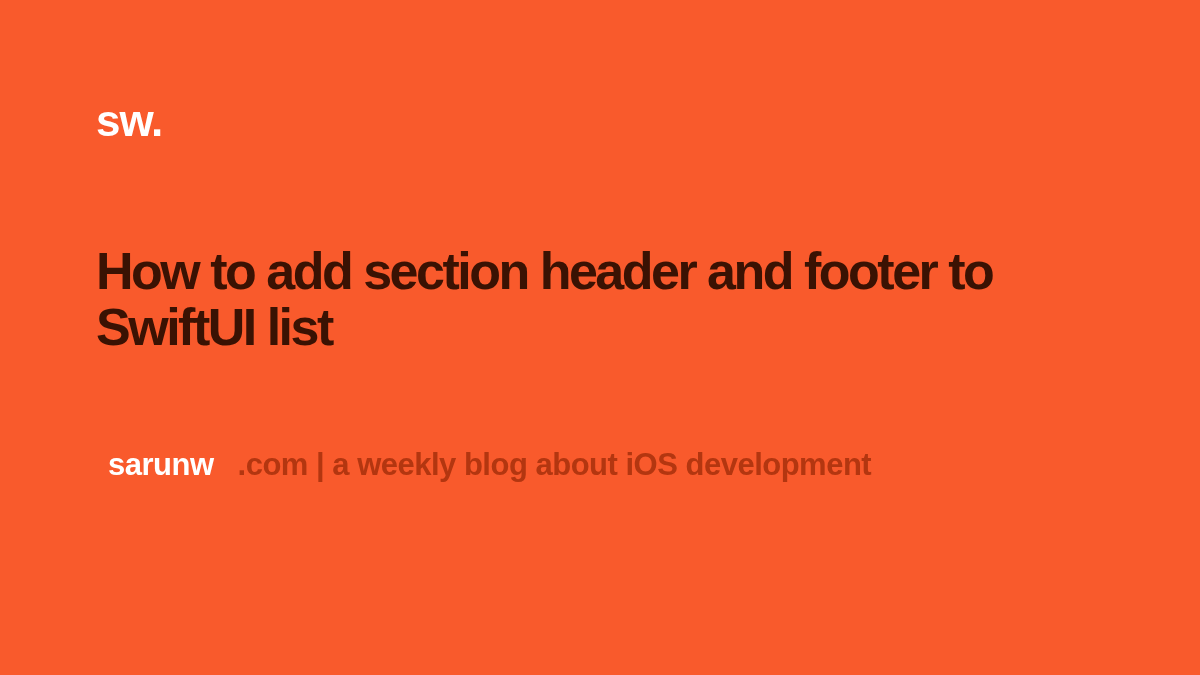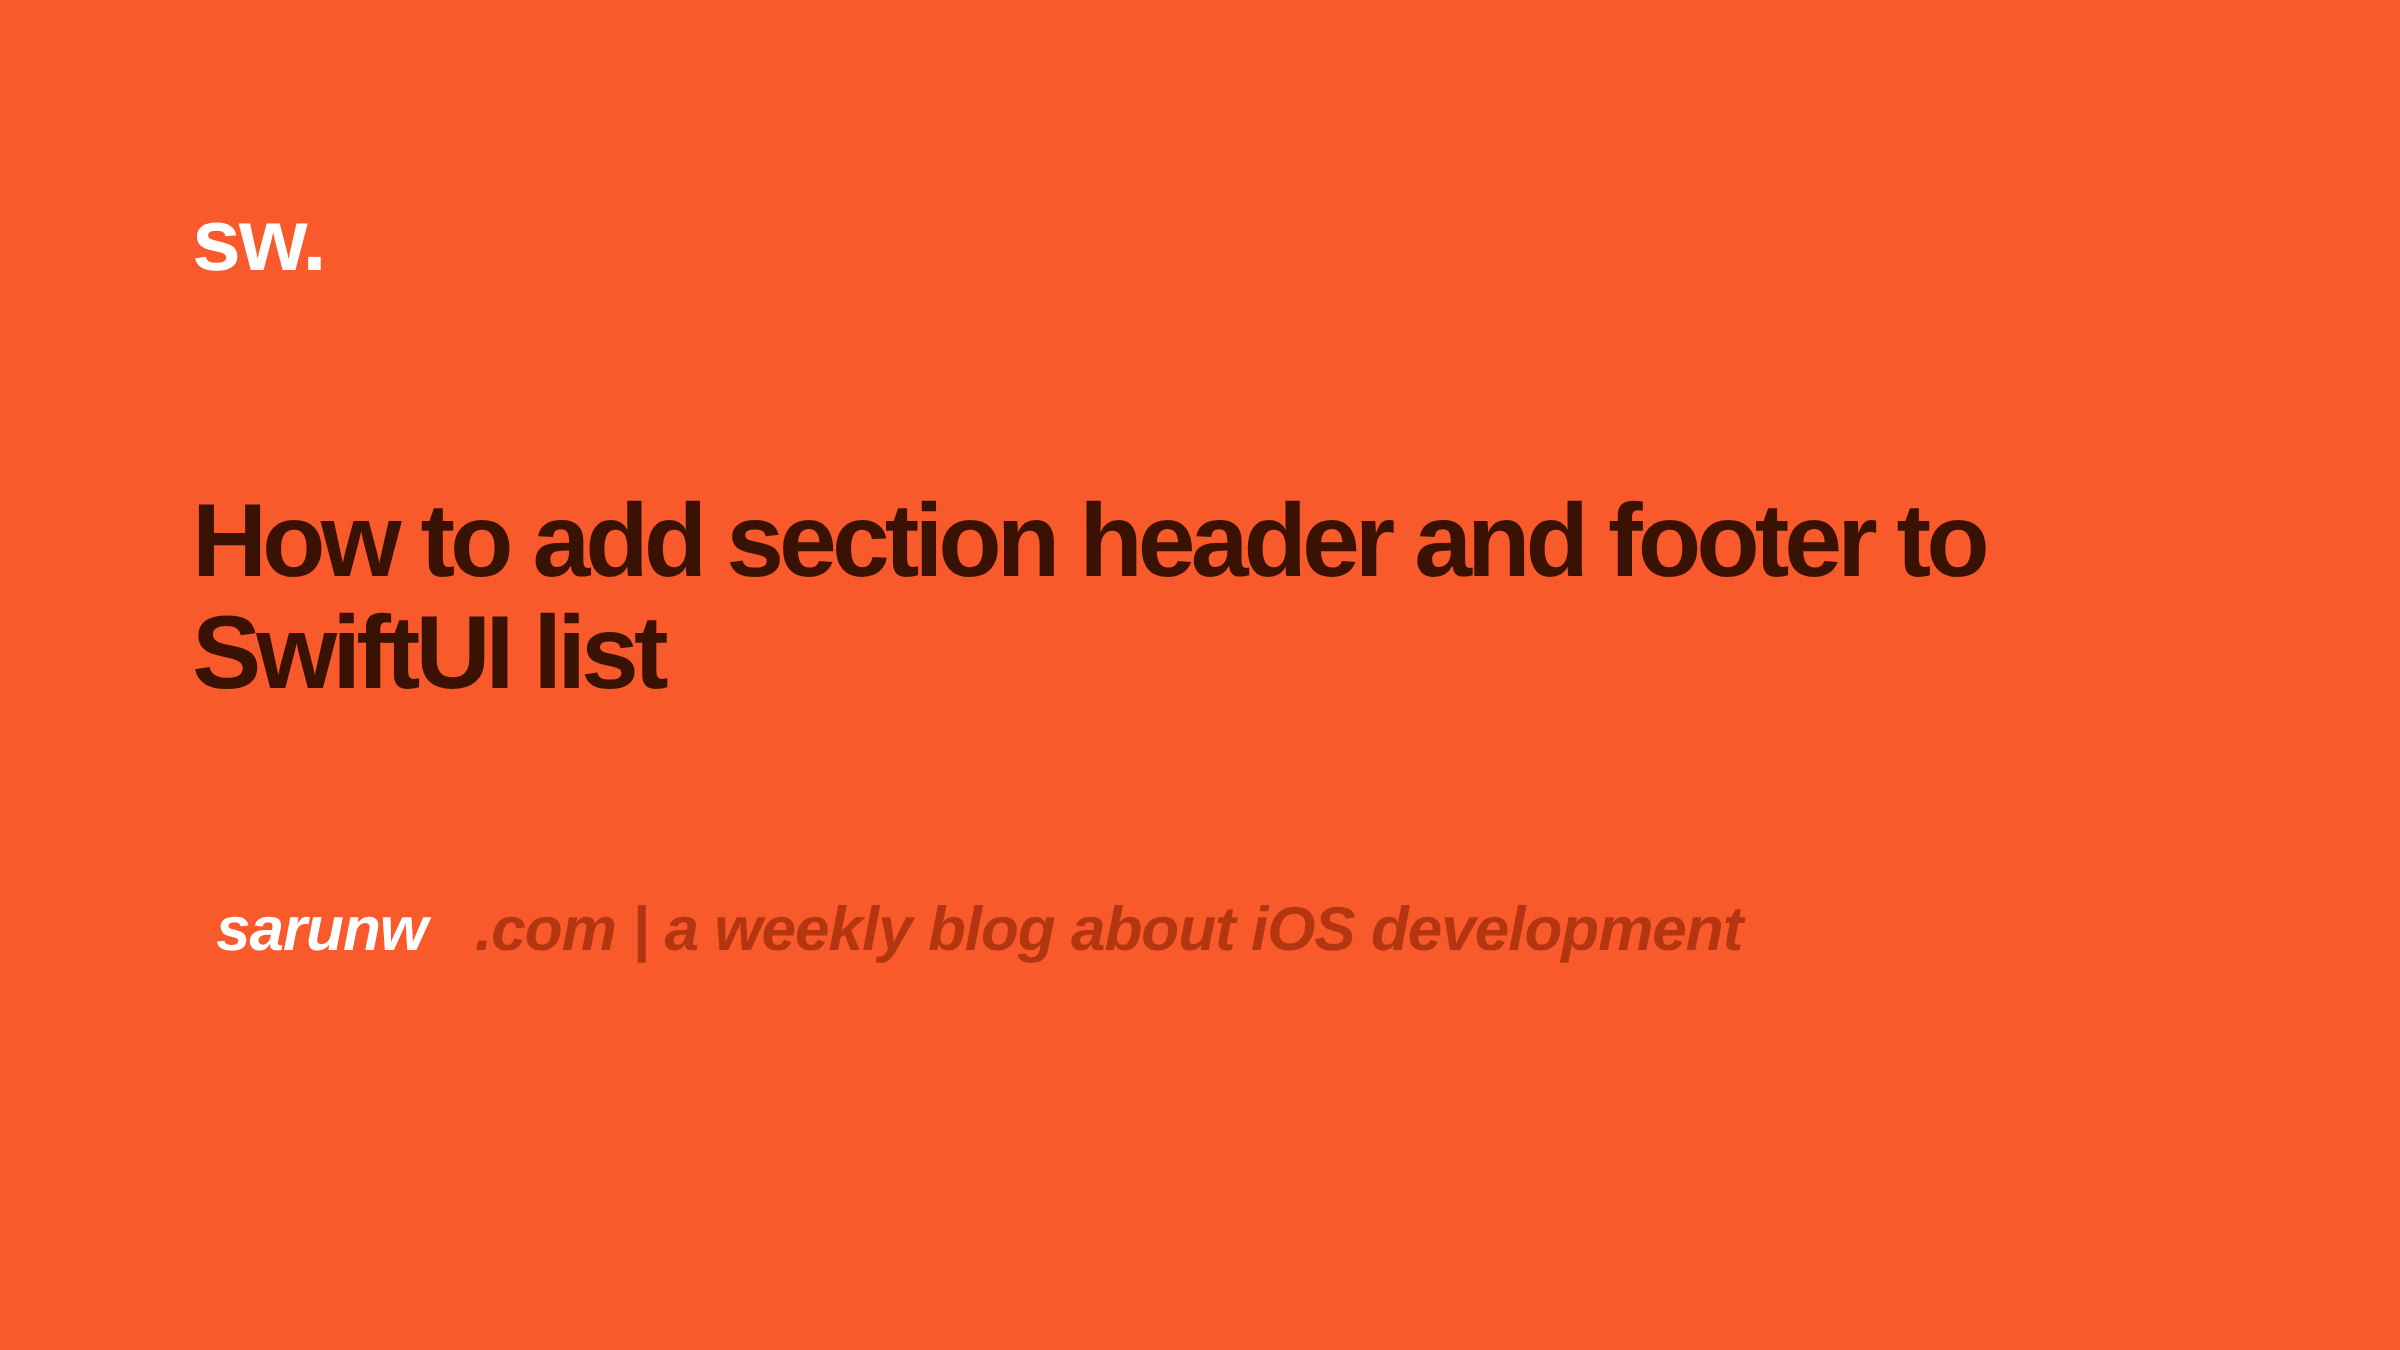--- a/index.html
+++ b/index.html
@@ -29,21 +29,20 @@
       font-size: 52px;
       font-weight: 800;
       line-height: 1.08;
       letter-spacing: -2.5px;
       margin-bottom: 80px;
     }
     .footer {
       font-size: 31px;
       font-weight: 700;
       letter-spacing: -0.5px;
-      font-style: italic;
     }
     .footer-brand {
       color: #FFFFFF;
     }
     .footer-rest {
       color: #B33610;
     }
   </style>
 </head>
 <body>

